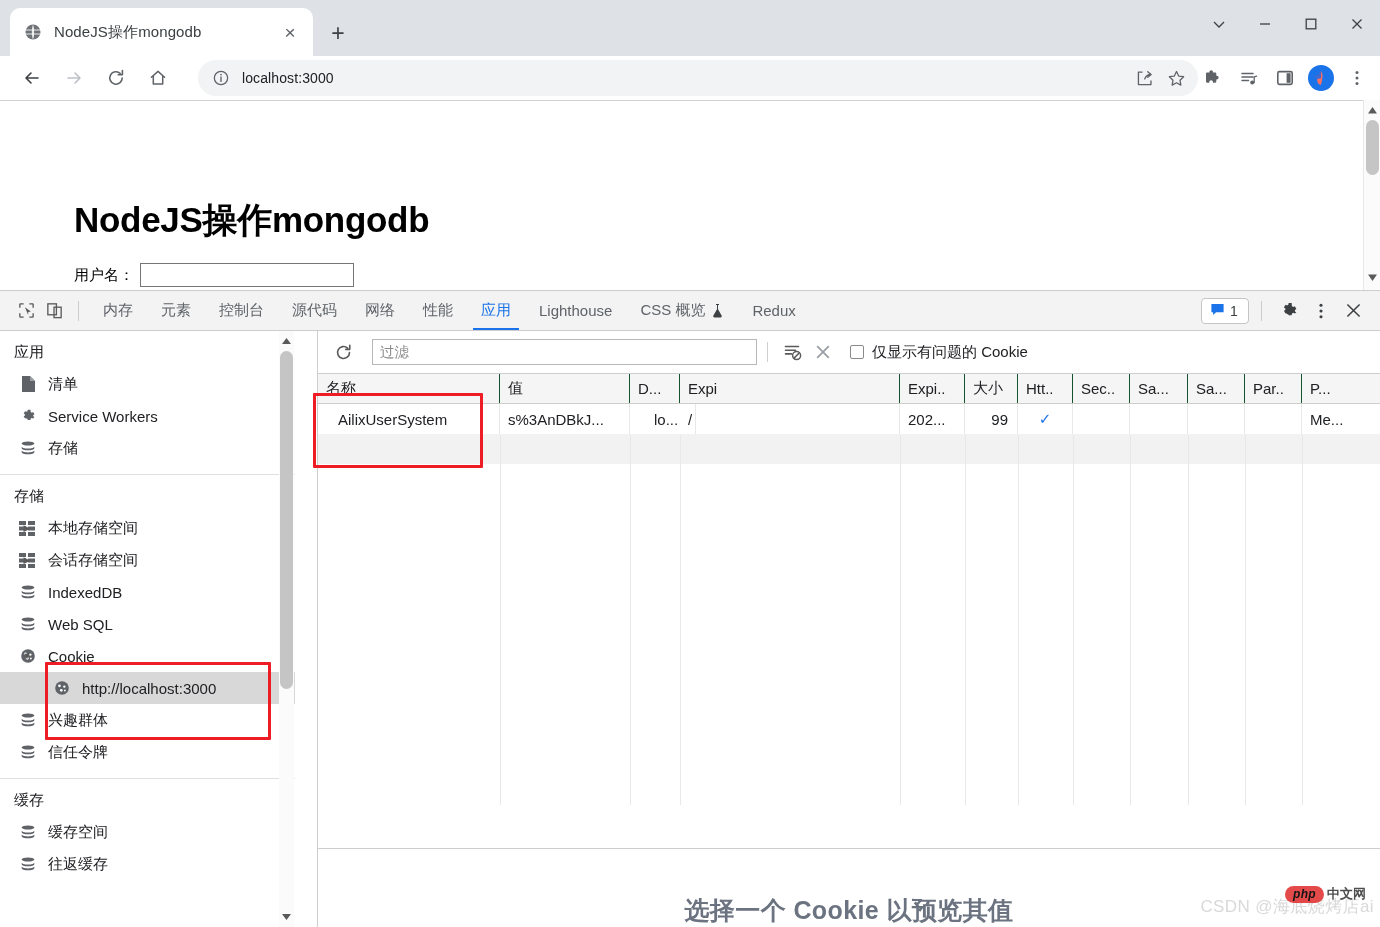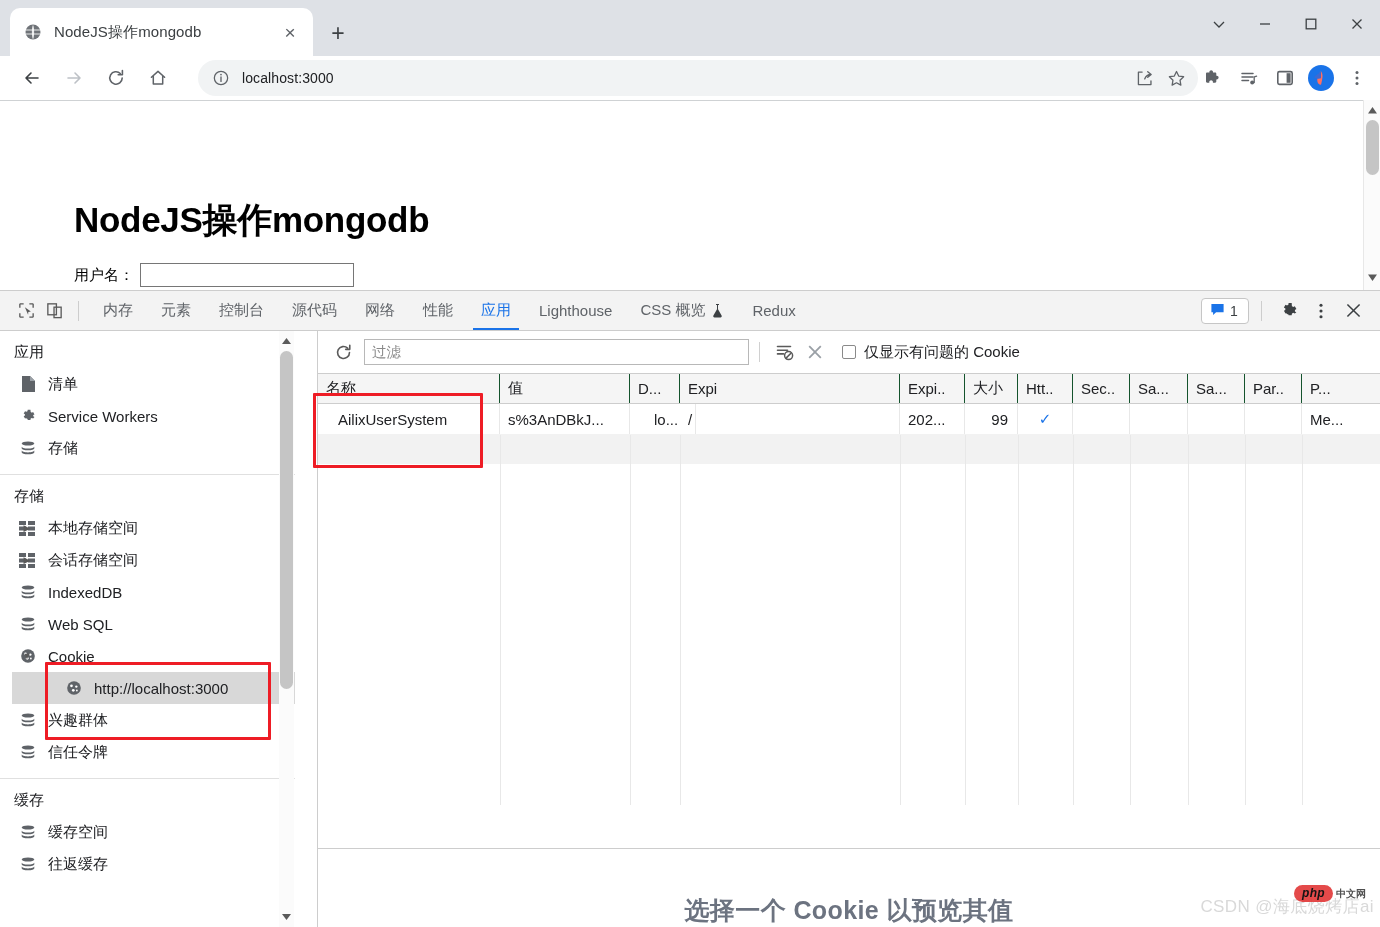--- a/index.html
+++ b/index.html
@@ -91,33 +91,33 @@
   .dt-right .dt-icobtn { width:30px; height:30px; }
 
   
   .dt-sidebar { position:absolute; left:0; top:40px; width:318px; bottom:0; background:#fff; border-right:1px solid #cdcdcd; overflow:hidden;}
   .dt-main { position:absolute; left:318px; top:40px; right:0; bottom:0; background:#fff; }
 
   .sb-scroll { position:absolute; left:0; top:0; width:295px; bottom:0; }
   .sec-title { font-size:15px; color:#202124; padding:12px 0 6px 14px; }
   .sb-item { height:32px; display:flex; align-items:center; font-size:15px; color:#202124; padding-left:18px; position:relative; white-space:nowrap;}
   .sb-item.indent { padding-left:52px; }
-  .sb-item.selected { background:#d8d8d8;margin-left:12px; }
+  .sb-item.selected { background:#d8d8d8; }
   .sb-twisty { position:absolute; left:22px; width:10px; display:flex; align-items:center; justify-content:center; color:#5a5a5a; font-size:9px; }
   .sb-ico { width:20px; flex:0 0 20px; margin-right:10px; display:flex; align-items:center; justify-content:center;}
   .sb-divider { height:1px; background:#e0e0e0; margin:10px 0 0 0; }
   .sb-sb { position:absolute; right:23px; top:0; width:15px; bottom:0; background:#fbfbfb; }
   .sb-sb .arw { position:absolute; left:0; width:15px; height:16px; display:flex; align-items:center; justify-content:center; color:#5a5a5a;}
   .sb-sb .arw.up { top:2px;} .sb-sb .arw.dn{ bottom:2px;}
   .sb-sb .thumb { position:absolute; left:1px; top:20px; width:13px; height:338px; background:#c5c5c5; border-radius:7px;}
 
   
   .ck-toolbar { position:absolute; left:0; top:0; right:0; height:43px; background:#fff; border-bottom:1px solid #cdcdcd; display:flex; align-items:center; padding-left:10px;}
   .ck-refresh { width:30px; height:30px; display:flex; align-items:center; justify-content:center; color:#5a5a5a;}
-  .ck-filter { width:385px; height:26px; margin-left:6px; border:1px solid #b8b8b8; background:#fff; font-size:14.5px; color:#202124; padding:0 7px; font-family:inherit; outline:none;}
+  .ck-filter { width:385px; height:26px; margin-left:14px; border:1px solid #b8b8b8; background:#fff; font-size:14.5px; color:#202124; padding:0 7px; font-family:inherit; outline:none;}
   .ck-filter::placeholder { color:#8a8a8a; }
   .ck-vsep { width:1px; height:20px; background:#d0d0d0; margin:0 10px;}
   .ck-ico { width:30px; height:30px; display:flex; align-items:center; justify-content:center; color:#5a5a5a;}
   .ck-check { display:flex; align-items:center; margin-left:12px; font-size:15px; color:#202124; gap:8px;}
   .ck-box { width:14px; height:14px; border:1.5px solid #8a8a8a; border-radius:2px; background:#fff;}
 
   
   .ck-table { position:absolute; left:0; top:43px; right:0; height:431px; }
   .ck-hdr { position:absolute; left:0; top:0; right:0; height:30px; background:#f5f5f5; border-bottom:1px solid #cdcdcd;}
   .ck-hdr .cell { position:absolute; top:0; height:29px; display:flex; align-items:center; padding-left:8px; font-size:15px; color:#202124; border-right:1px solid #14532d; overflow:hidden; white-space:nowrap;}
@@ -139,21 +139,21 @@
   
   .redbox { position:absolute; border:3px solid #ee1c25; border-radius:1px; pointer-events:none;}
   #redbox-cookie-name { left:313px; top:393px; width:170px; height:75px; }
   #redbox-cookie-origin { left:45px; top:662px; width:226px; height:78px; }
 
   
   .watermark { position:absolute; right:6px; bottom:4px; display:flex; align-items:center; height:34px;}
   .wm-text { font-size:17px; color:#d9d9d9; letter-spacing:.4px; white-space:nowrap;}
   .wm-logo { position:absolute; right:8px; top:-4px; display:flex; align-items:center;}
   .wm-php { background:#e23b3b; color:#000000; font-size:12px; font-weight:bold; font-style:italic; border-radius:10px; padding:1px 8px 2px; letter-spacing:.3px; opacity:.92;}
-  .wm-cn { color:#303030; font-size:10px; font-weight:bold; margin-left:3px; opacity:.85;}
+  .wm-cn { color:#303030; font-size:13px; font-weight:bold; margin-left:3px; opacity:.85;}
 </style>
 </head>
 <body>
 
 <div class="browser-chrome">
   <div class="tabstrip">
 
     <div class="tab">
       <span class="tab-favicon">
         <svg width="18" height="18" viewBox="0 0 24 24">

